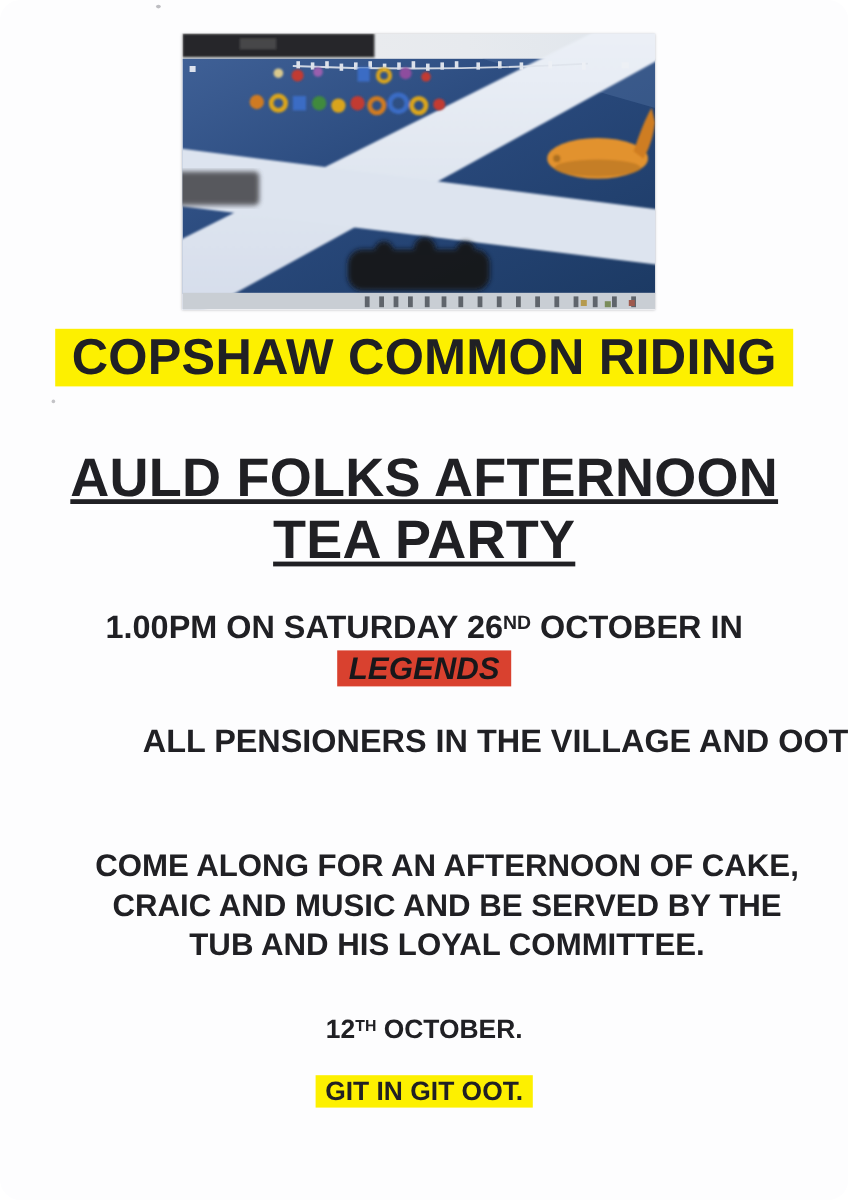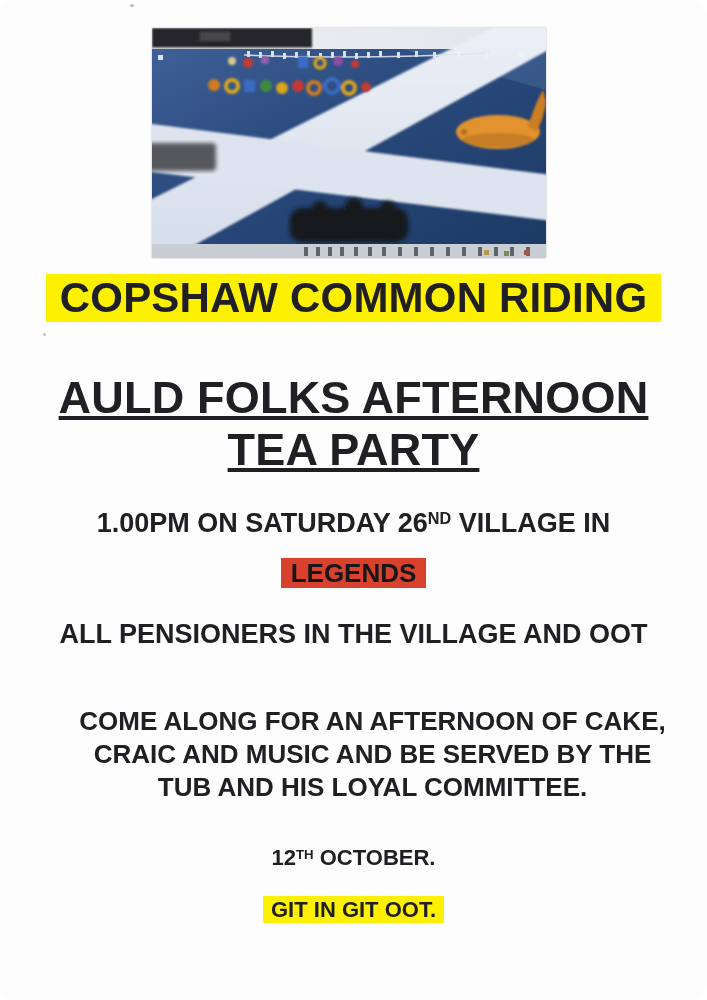--- a/index.html
+++ b/index.html
@@ -175,28 +175,28 @@
   <div class="row band-title">
     <span class="hl hl-yellow">COPSHAW COMMON RIDING</span>
   </div>
 
   <h1 class="row main-title" style="margin:0;text-decoration:underline;">
     <span>AULD FOLKS AFTERNOON</span><br>
     <span>TEA PARTY</span>
   </h1>
 
   <p class="row when" style="margin:0;">
-    <span>1.00PM ON SATURDAY 26</span><sup>ND</sup><span> VILLAGE IN</span>
-  </p>
-
-  <p class="row venue-row" style="margin:16px;">
+    <span>1.00PM ON SATURDAY 26</span><sup>ND</sup><span> OCTOBER IN</span>
+  </p>
+
+  <p class="row venue-row" style="margin:0;font-style:italic;">
     <span class="hl hl-red">LEGENDS</span>
   </p>
 
-  <p class="row invite" style="margin:16px;">
+  <p class="row invite" style="margin:0;text-align:right;">
     <span>ALL PENSIONERS IN THE VILLAGE AND OOT</span><br>
   </p>
 
   <p class="row desc" style="margin:16px;padding-left:38px;">
     <span>COME ALONG FOR AN AFTERNOON OF CAKE,</span><br>
     <span>CRAIC AND MUSIC AND BE SERVED BY THE</span><br>
     <span>TUB AND HIS LOYAL COMMITTEE.</span>
   </p>
 
   <p class="row rsvp" style="margin:0;">

